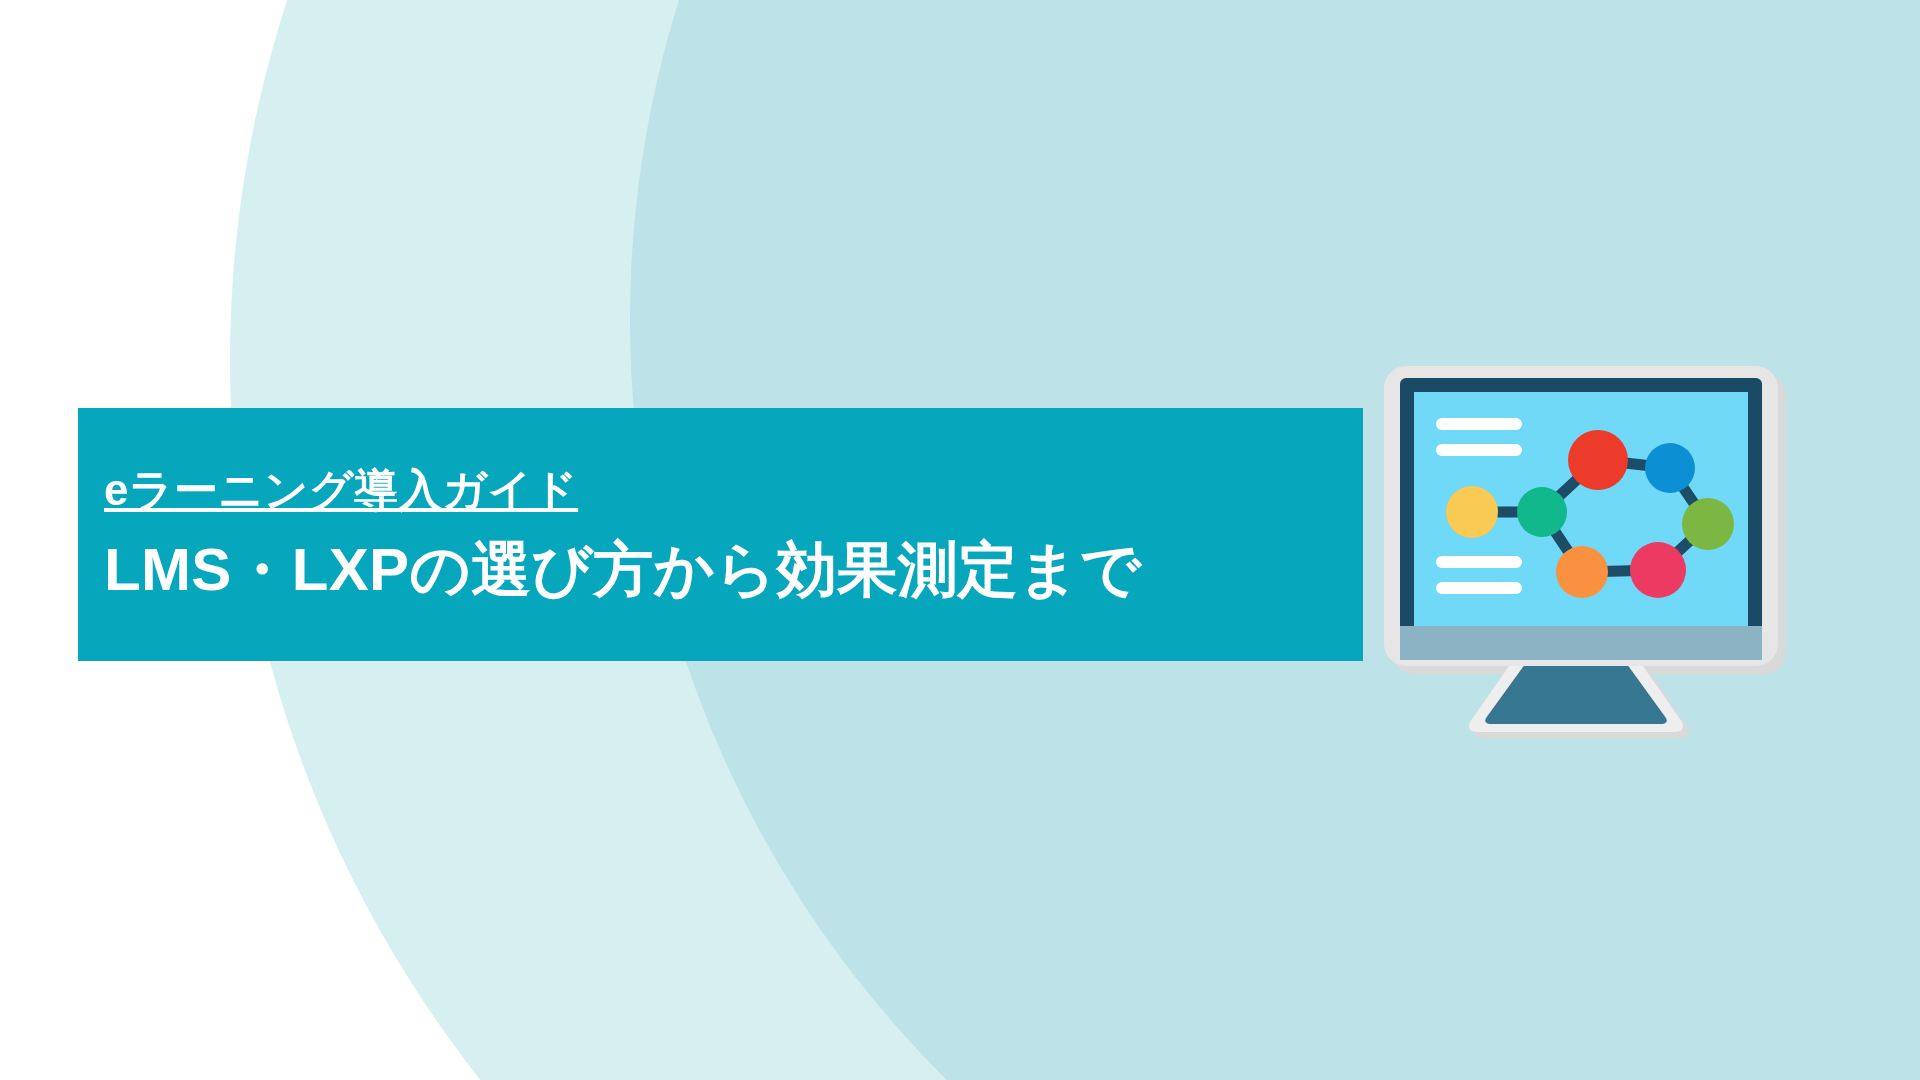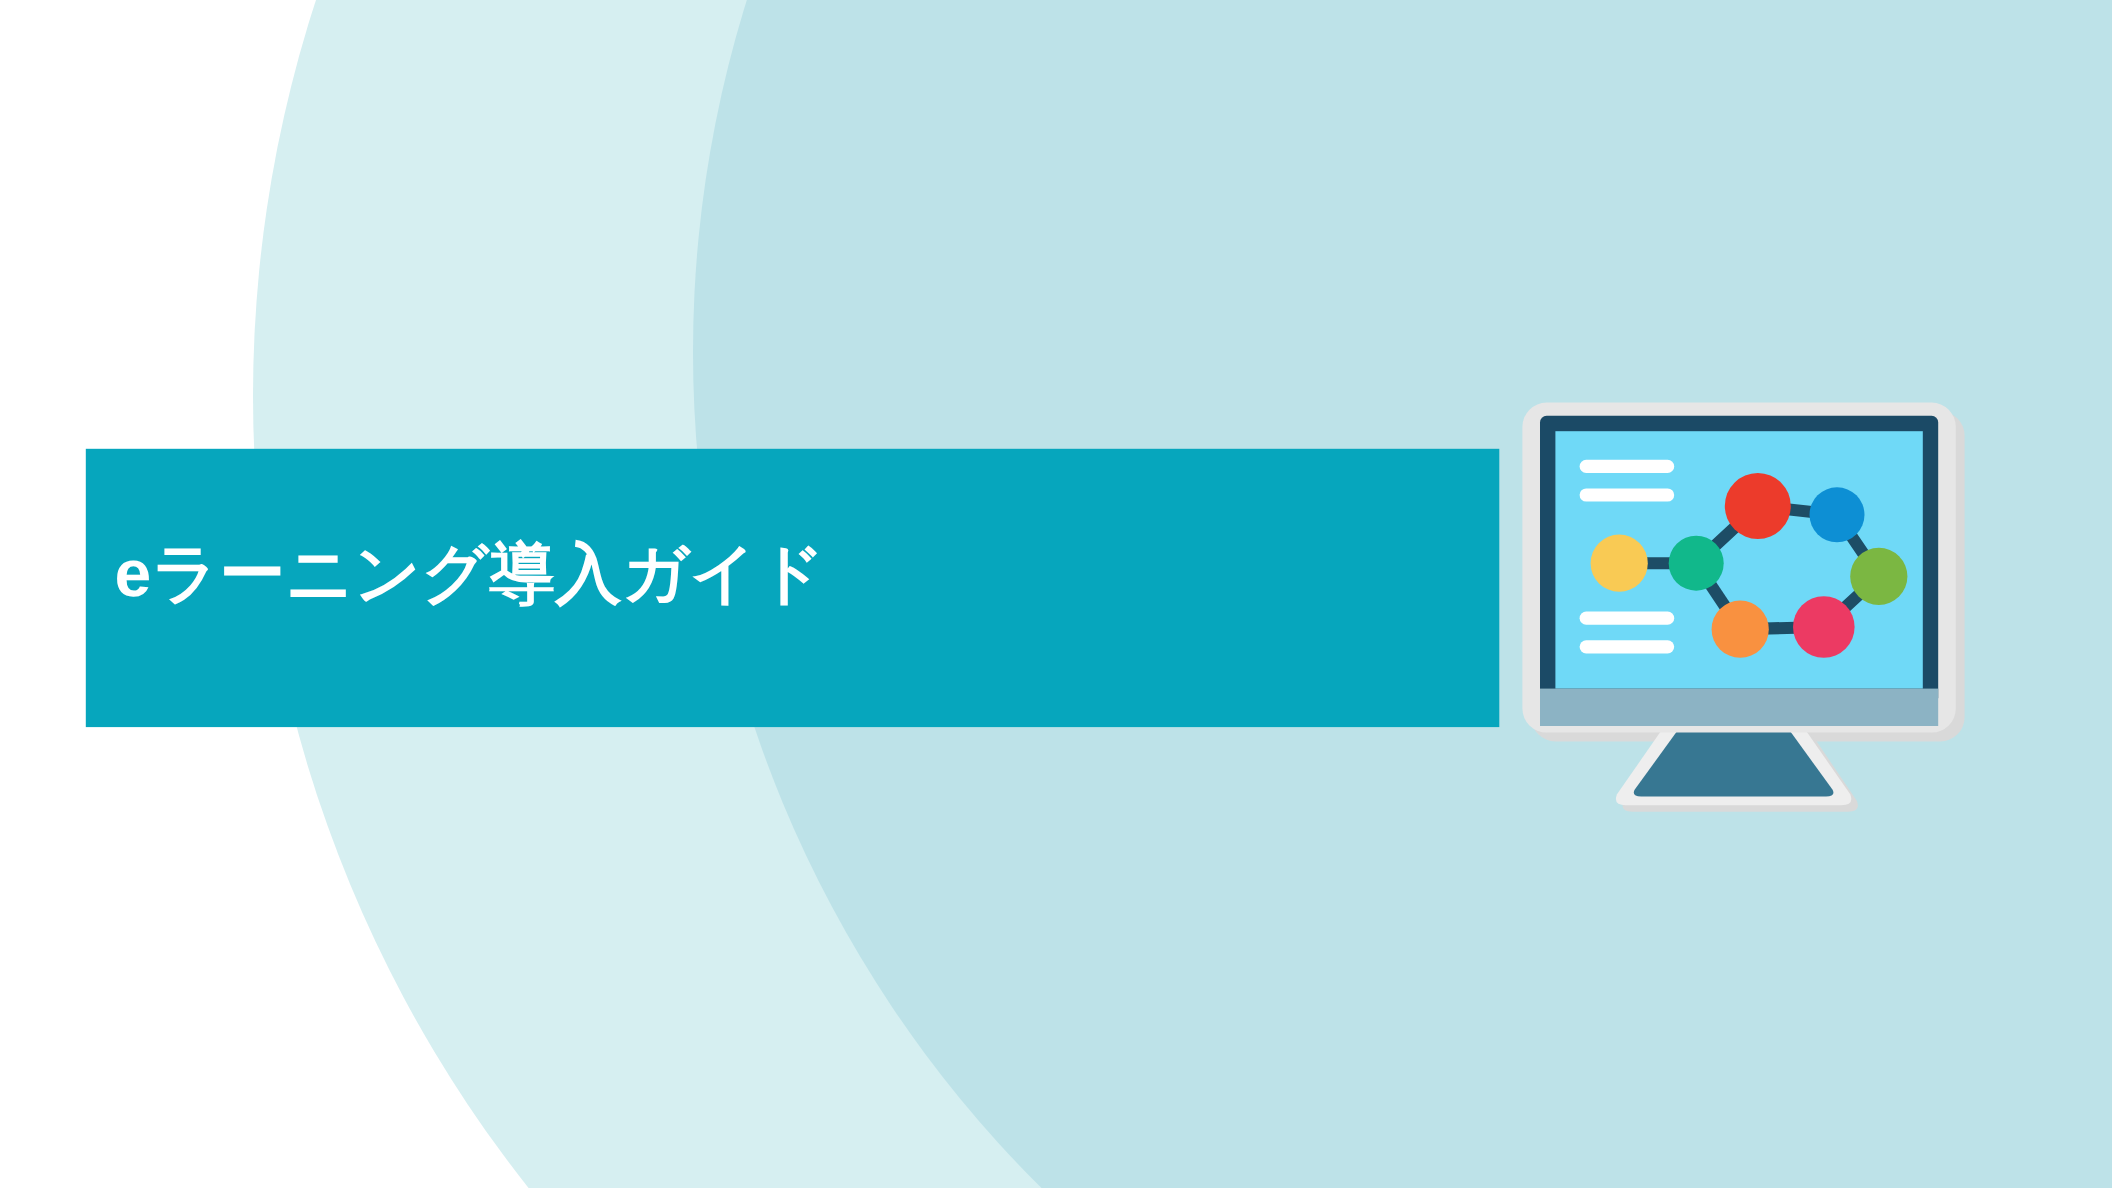--- a/index.html
+++ b/index.html
@@ -40,22 +40,23 @@
     padding: 0 0 0 26px;
   }
   .title-line {
     color: #ffffff;
     font-weight: 700;
     letter-spacing: 0.005em;
     white-space: nowrap;
     line-height: 1.02;
   }
   .title-line.l1 {
-    font-size: 60px;
+    font-size: 44px;
     margin-bottom: 26px;
+    text-decoration: underline;
   }
   .title-line.l2 {
     font-size: 60px;
   }
 
   
   .monitor-wrap {
     position: absolute;
     left: 1370px;
     top: 360px;
@@ -70,20 +71,21 @@
 <div id="canvas">
 
   <svg class="bg-layer" viewBox="0 0 1920 1080" xmlns="http://www.w3.org/2000/svg">
     <rect x="0" y="0" width="1920" height="1080" fill="#ffffff"></rect>
     <circle cx="1390" cy="360" r="1160" fill="#d6eff1"></circle>
     <circle cx="1700" cy="320" r="1070" fill="#bde2e8"></circle>
   </svg>
 
   <div class="title-band">
     <div class="title-line l1">eラーニング導入ガイド</div>
+    <div class="title-line l2">LMS・LXPの選び方から効果測定まで</div>
   </div>
 
   <div class="monitor-wrap">
     <svg viewBox="0 0 440 400" xmlns="http://www.w3.org/2000/svg">
 
       <g>
         <rect x="22" y="14" width="394" height="300" rx="22" fill="#d9d9d9"></rect>
         <path d="M152 300 L272 300 L318 368 Q322 378 310 378 L114 378 Q102 378 106 368 Z" fill="#d9d9d9"></path>
       </g>
 

